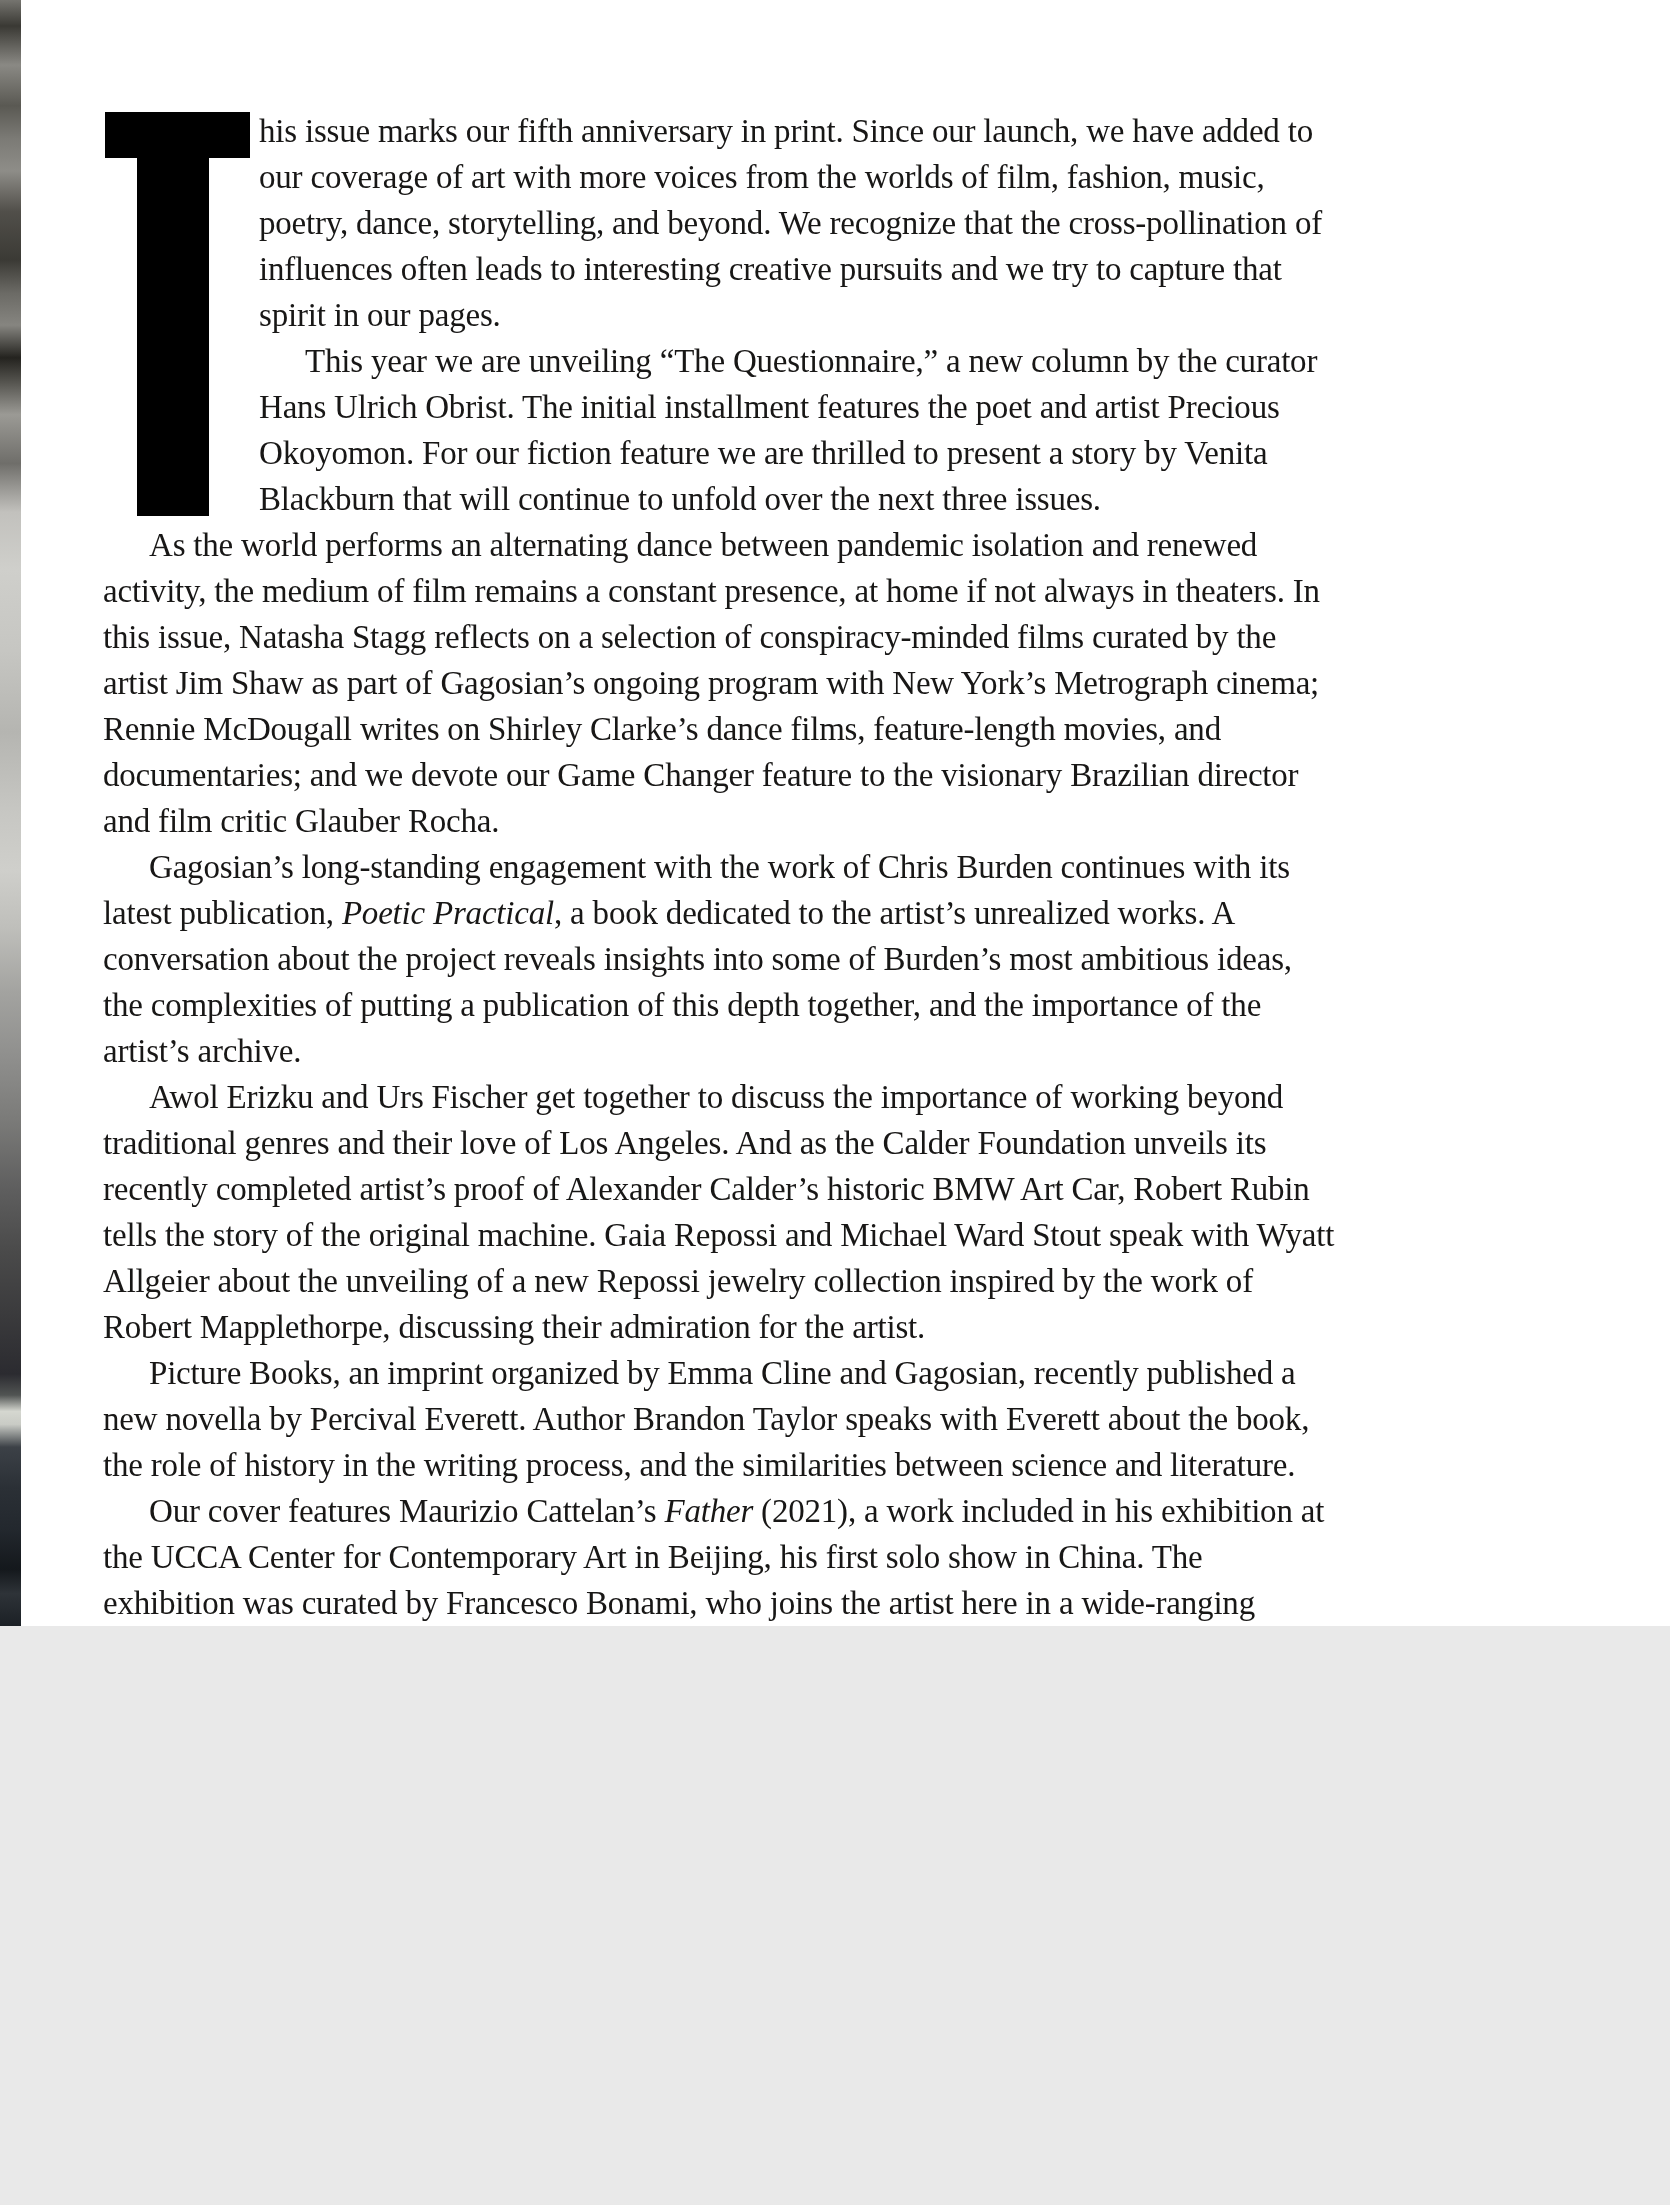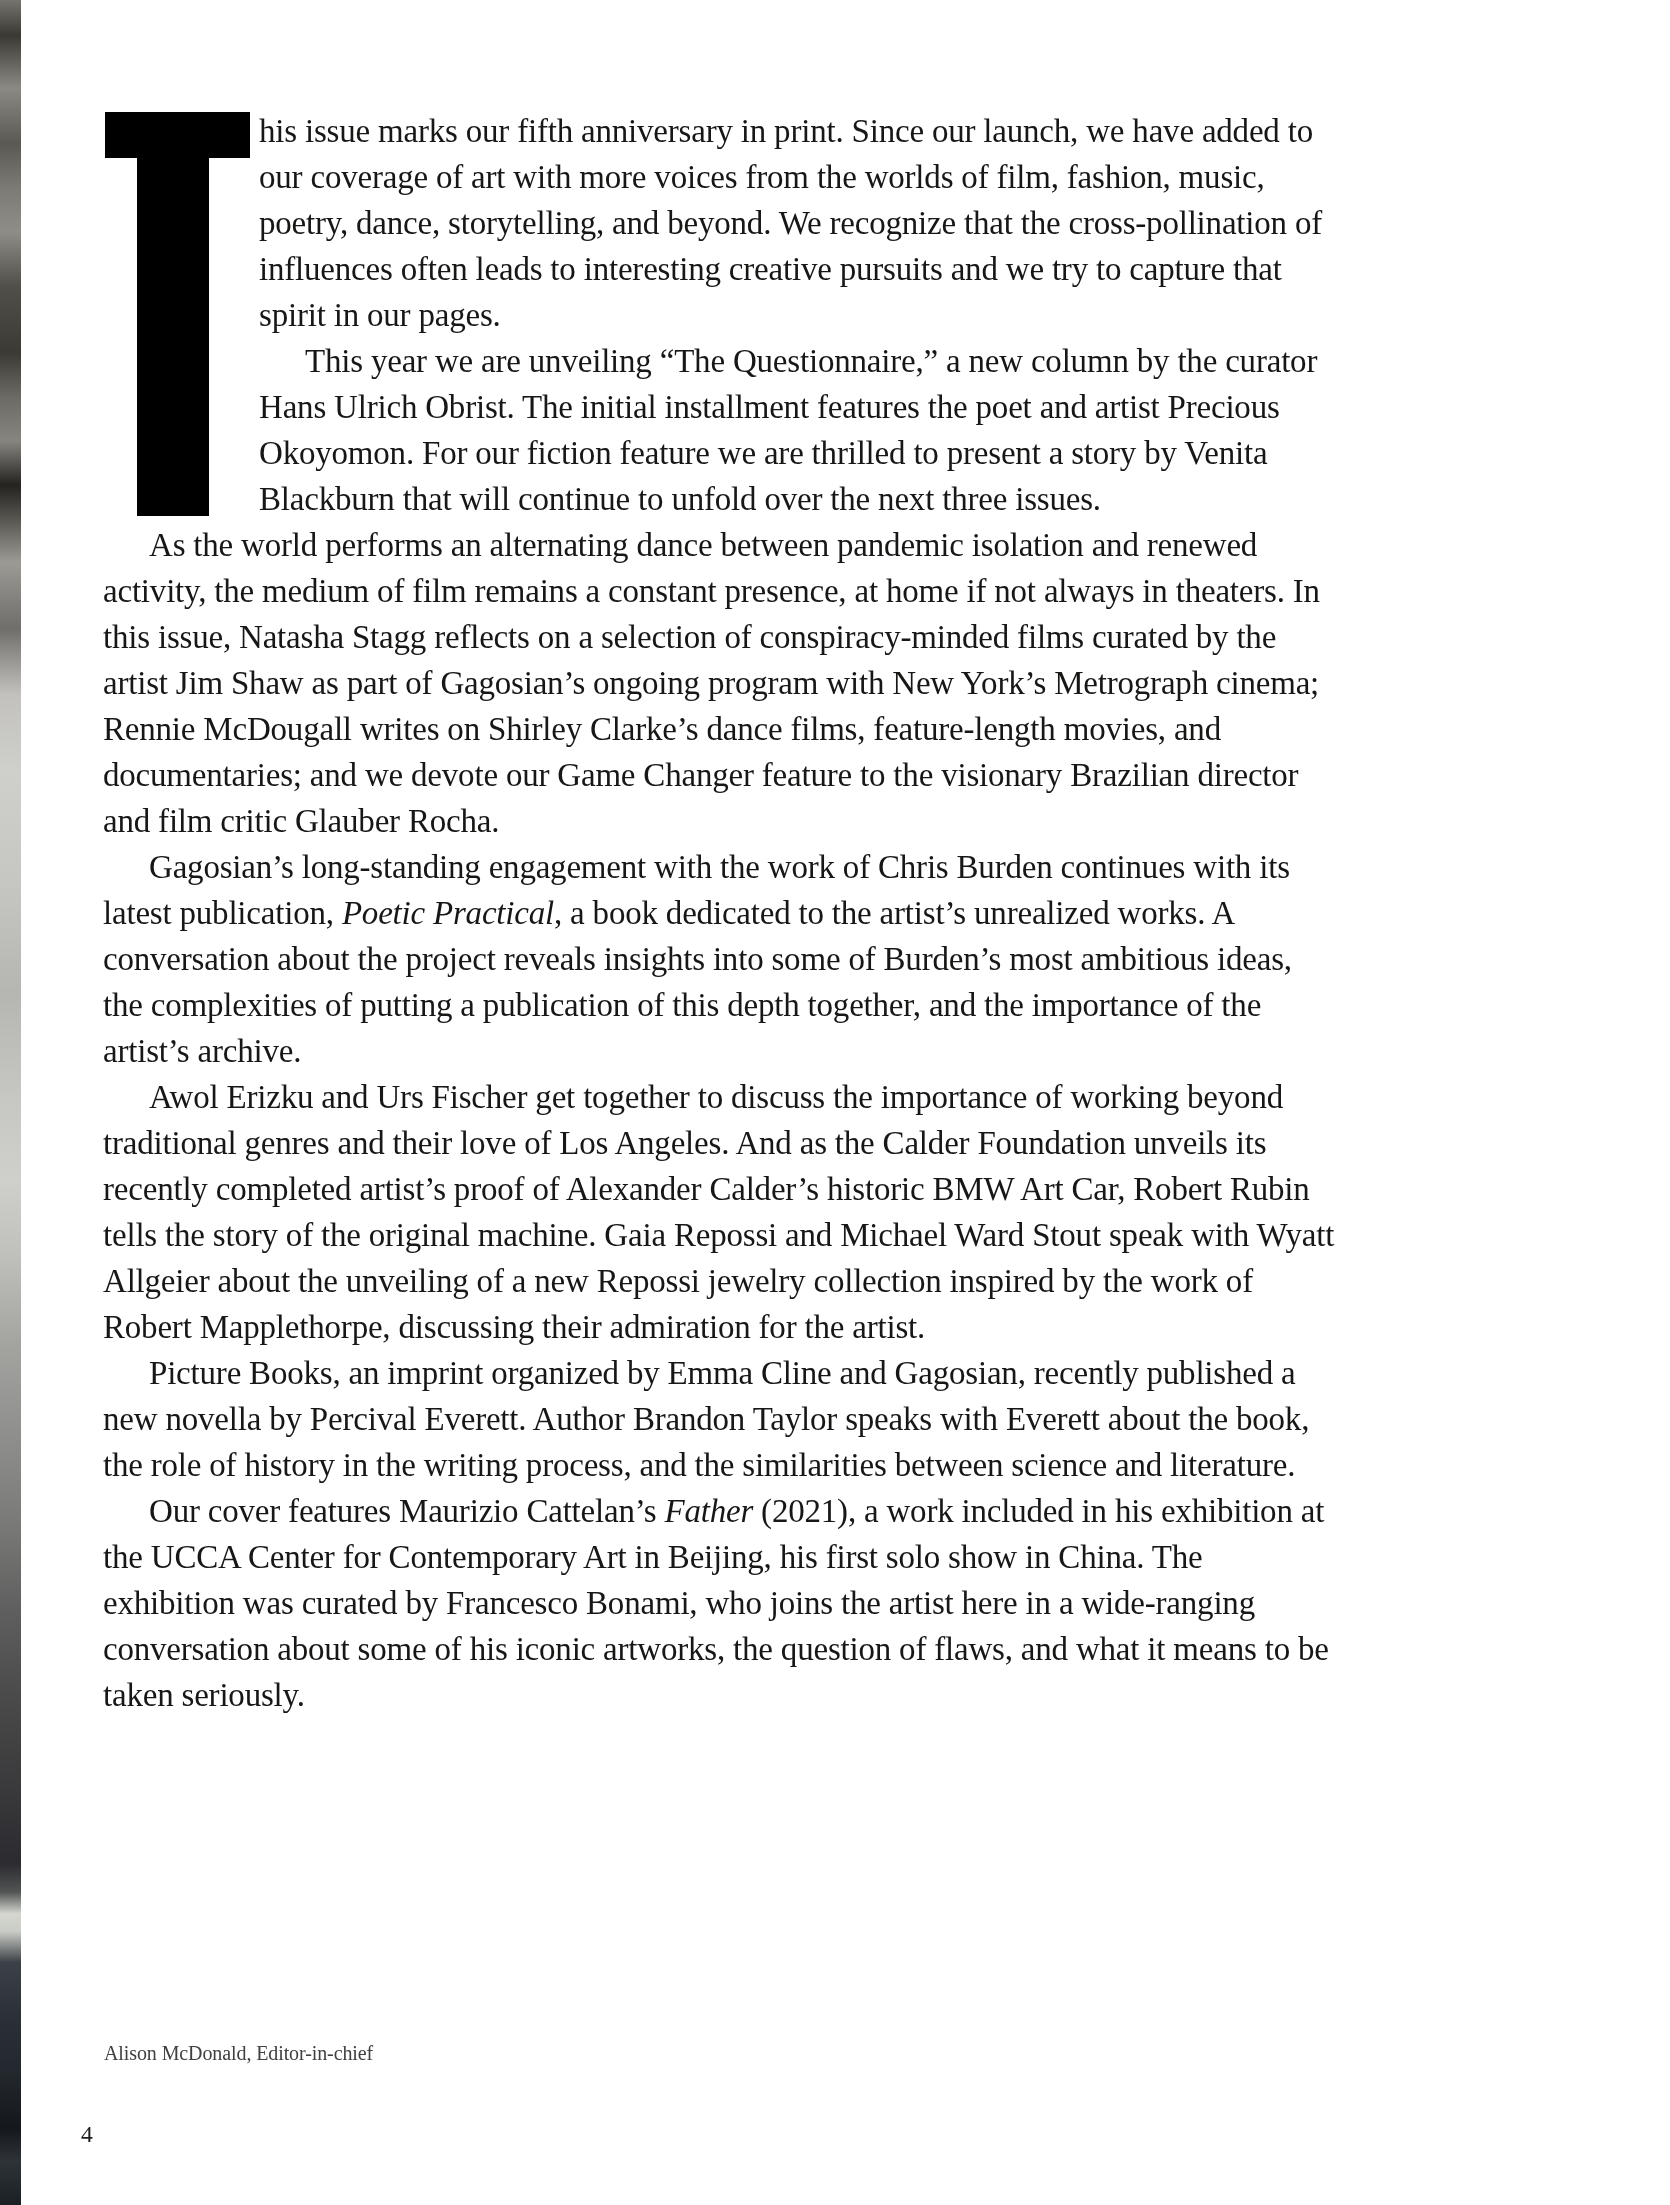--- a/index.html
+++ b/index.html
@@ -1,19 +1,19 @@
 <!DOCTYPE html>
 <html style="font-size:11.8px"><head>
 <meta charset="utf-8">
 <style>
   html, body { margin: 0; padding: 0; background: #e9e9e9; }
   .page {
     position: relative;
     width: 1671px;
-    height: 2205px;
+    height: 1626px;
     background: #ffffff;
     overflow: hidden;
     font-family: "Liberation Serif", "DejaVu Serif", serif;
     color: #181716;
   }
   
   .photo-strip {
     position: absolute;
     left: 0; top: 0;
     width: 20.7px; height: 100%;

